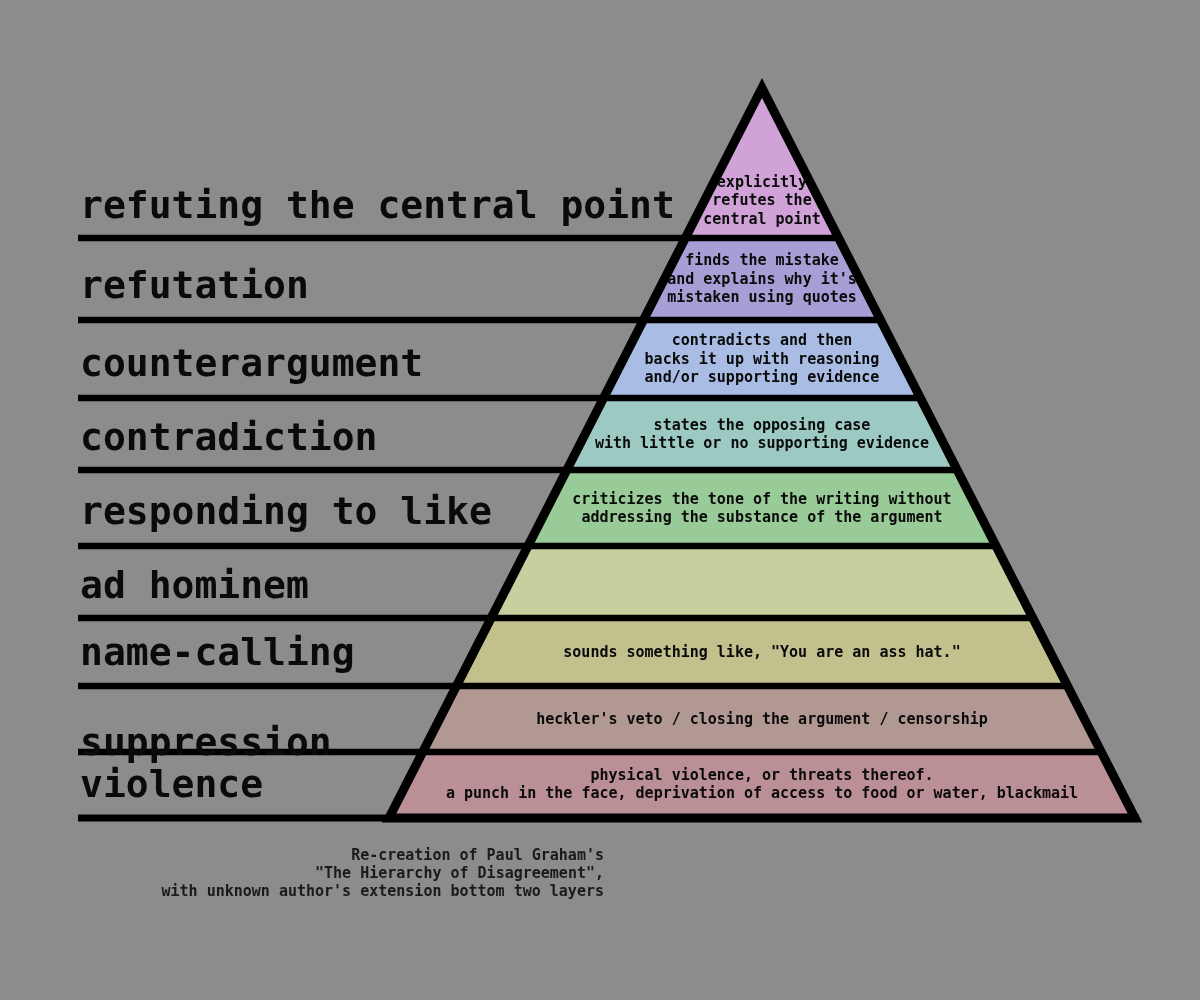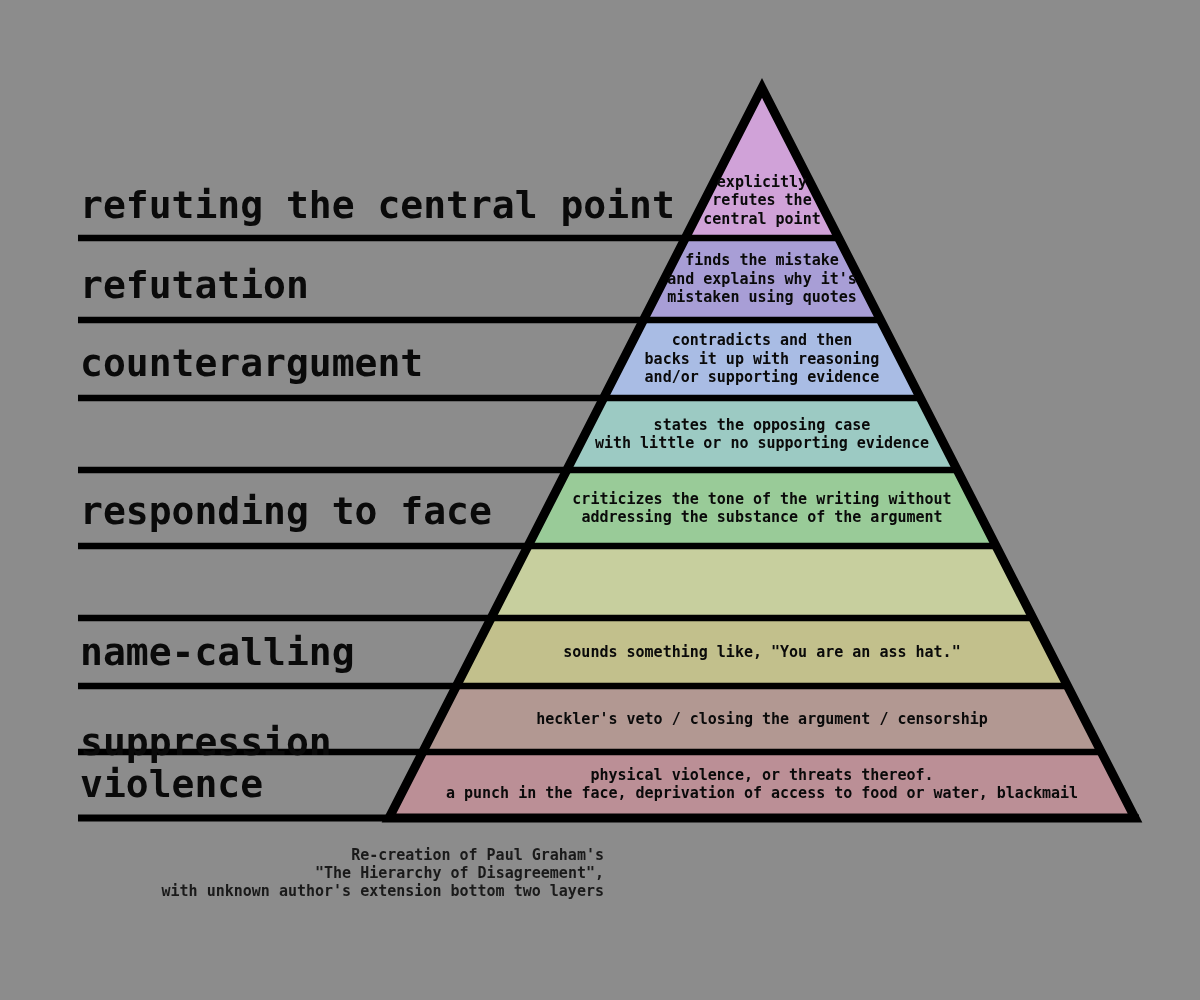--- a/index.html
+++ b/index.html
@@ -78,21 +78,23 @@
       <line x1="78" y1="752" x2="1101" y2="752"></line>
       <line x1="78" y1="818" x2="1139" y2="818" stroke-width="7"></line>
     </g>
 
     <polygon points="762,88 1135,818 389,818" fill="none" stroke="#000000" stroke-width="9" stroke-linejoin="miter"></polygon>
   </svg>
 
   <div class="tier-label" style="top:183px">refuting the central point</div>
   <div class="tier-label" style="top:263px">refutation</div>
   <div class="tier-label" style="top:341px">counterargument</div>
-  <div class="tier-label" style="top:489px">responding to face</div>
+  <div class="tier-label" style="top:415px">contradiction</div>
+  <div class="tier-label" style="top:489px">responding to like</div>
+  <div class="tier-label" style="top:563px">ad hominem</div>
   <div class="tier-label" style="top:630px">name-calling</div>
   <div class="tier-label" style="top:720px">suppression</div>
   <div class="tier-label" style="top:762px">violence</div>
 
   <div class="tier-desc bottom-align" style="top:88px;height:150px">explicitly
 refutes the
 central point</div>
   <div class="tier-desc" style="top:238px;height:82px">finds the mistake
 and explains why it's
 mistaken using quotes</div>

